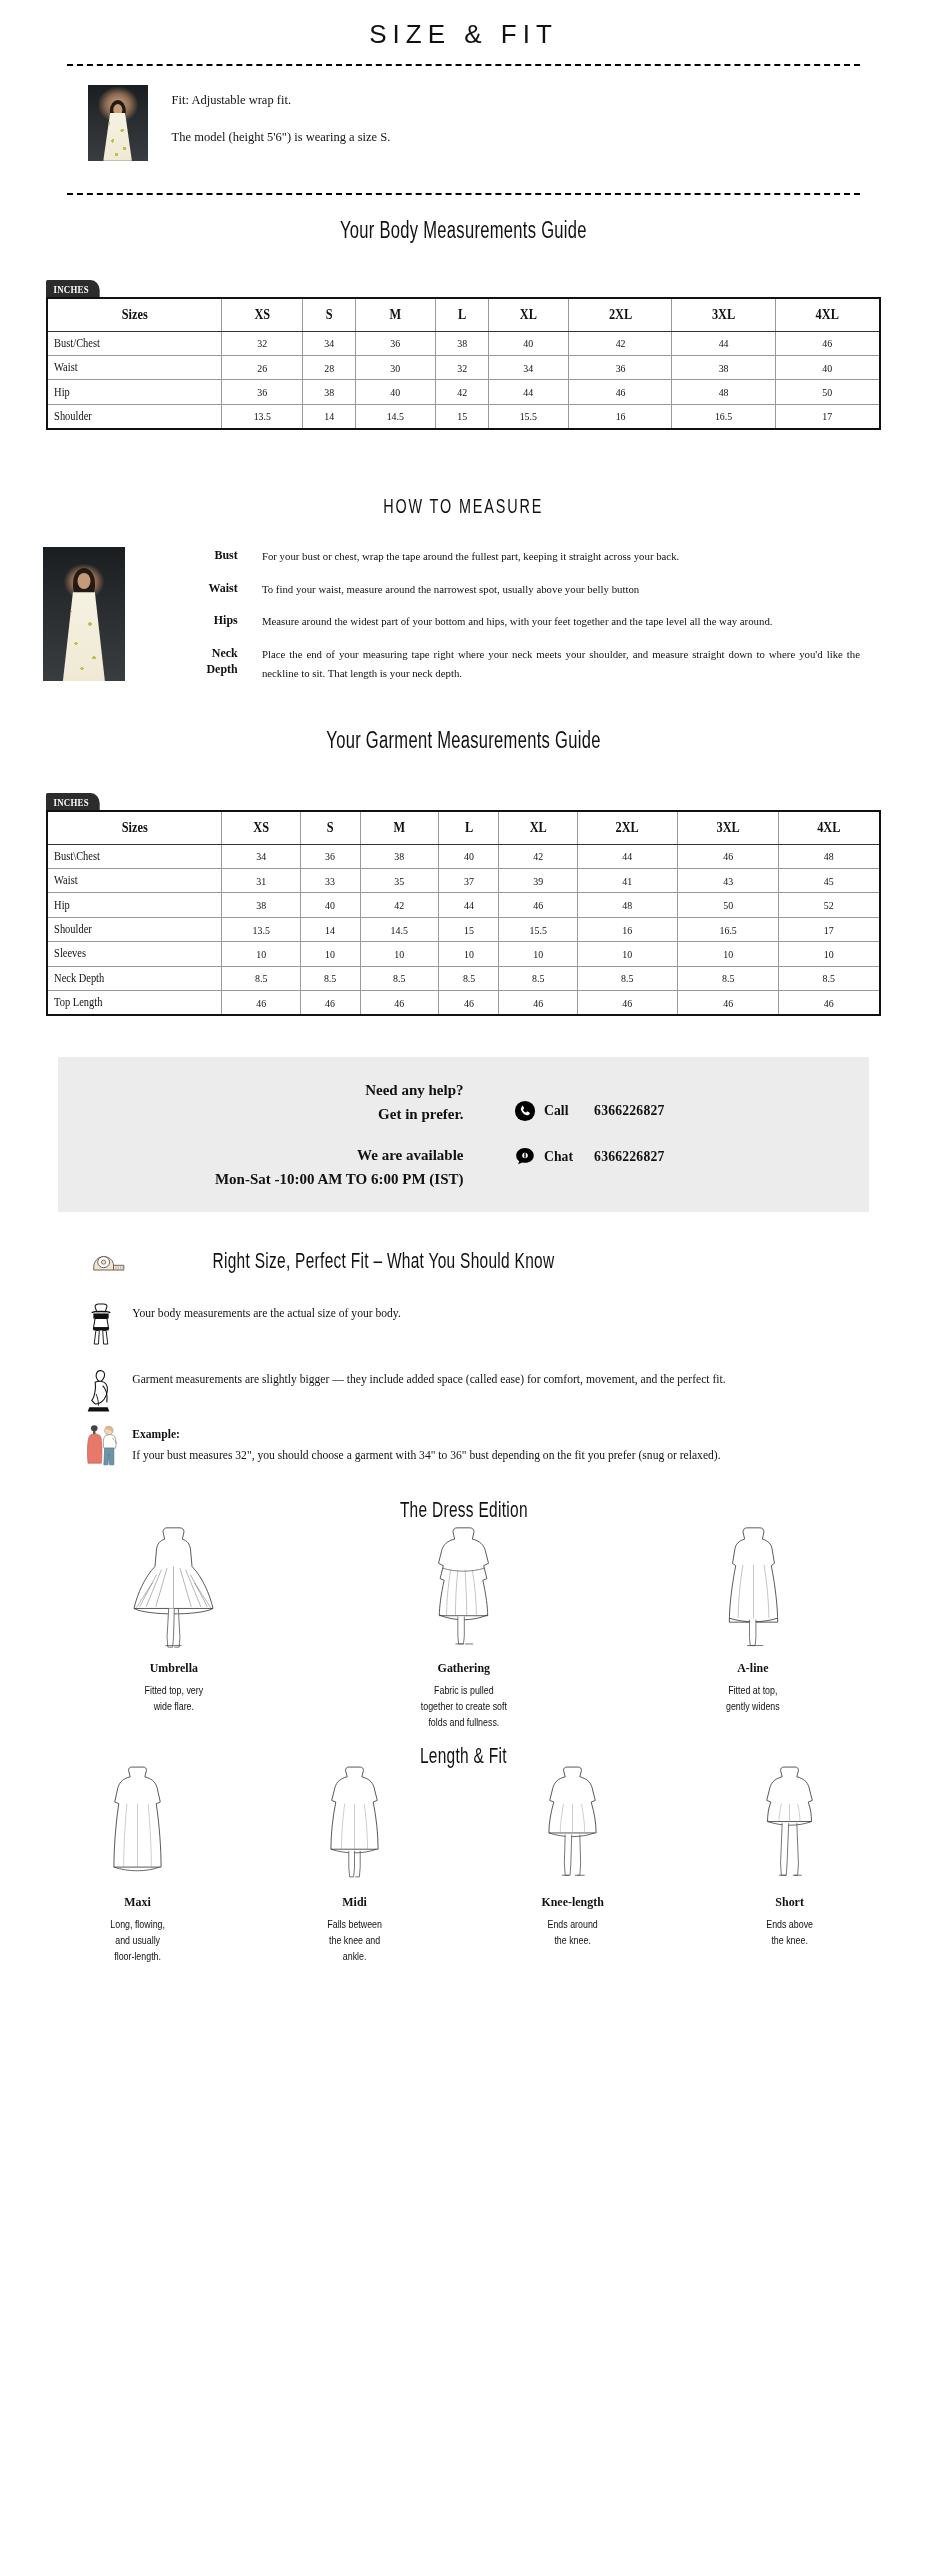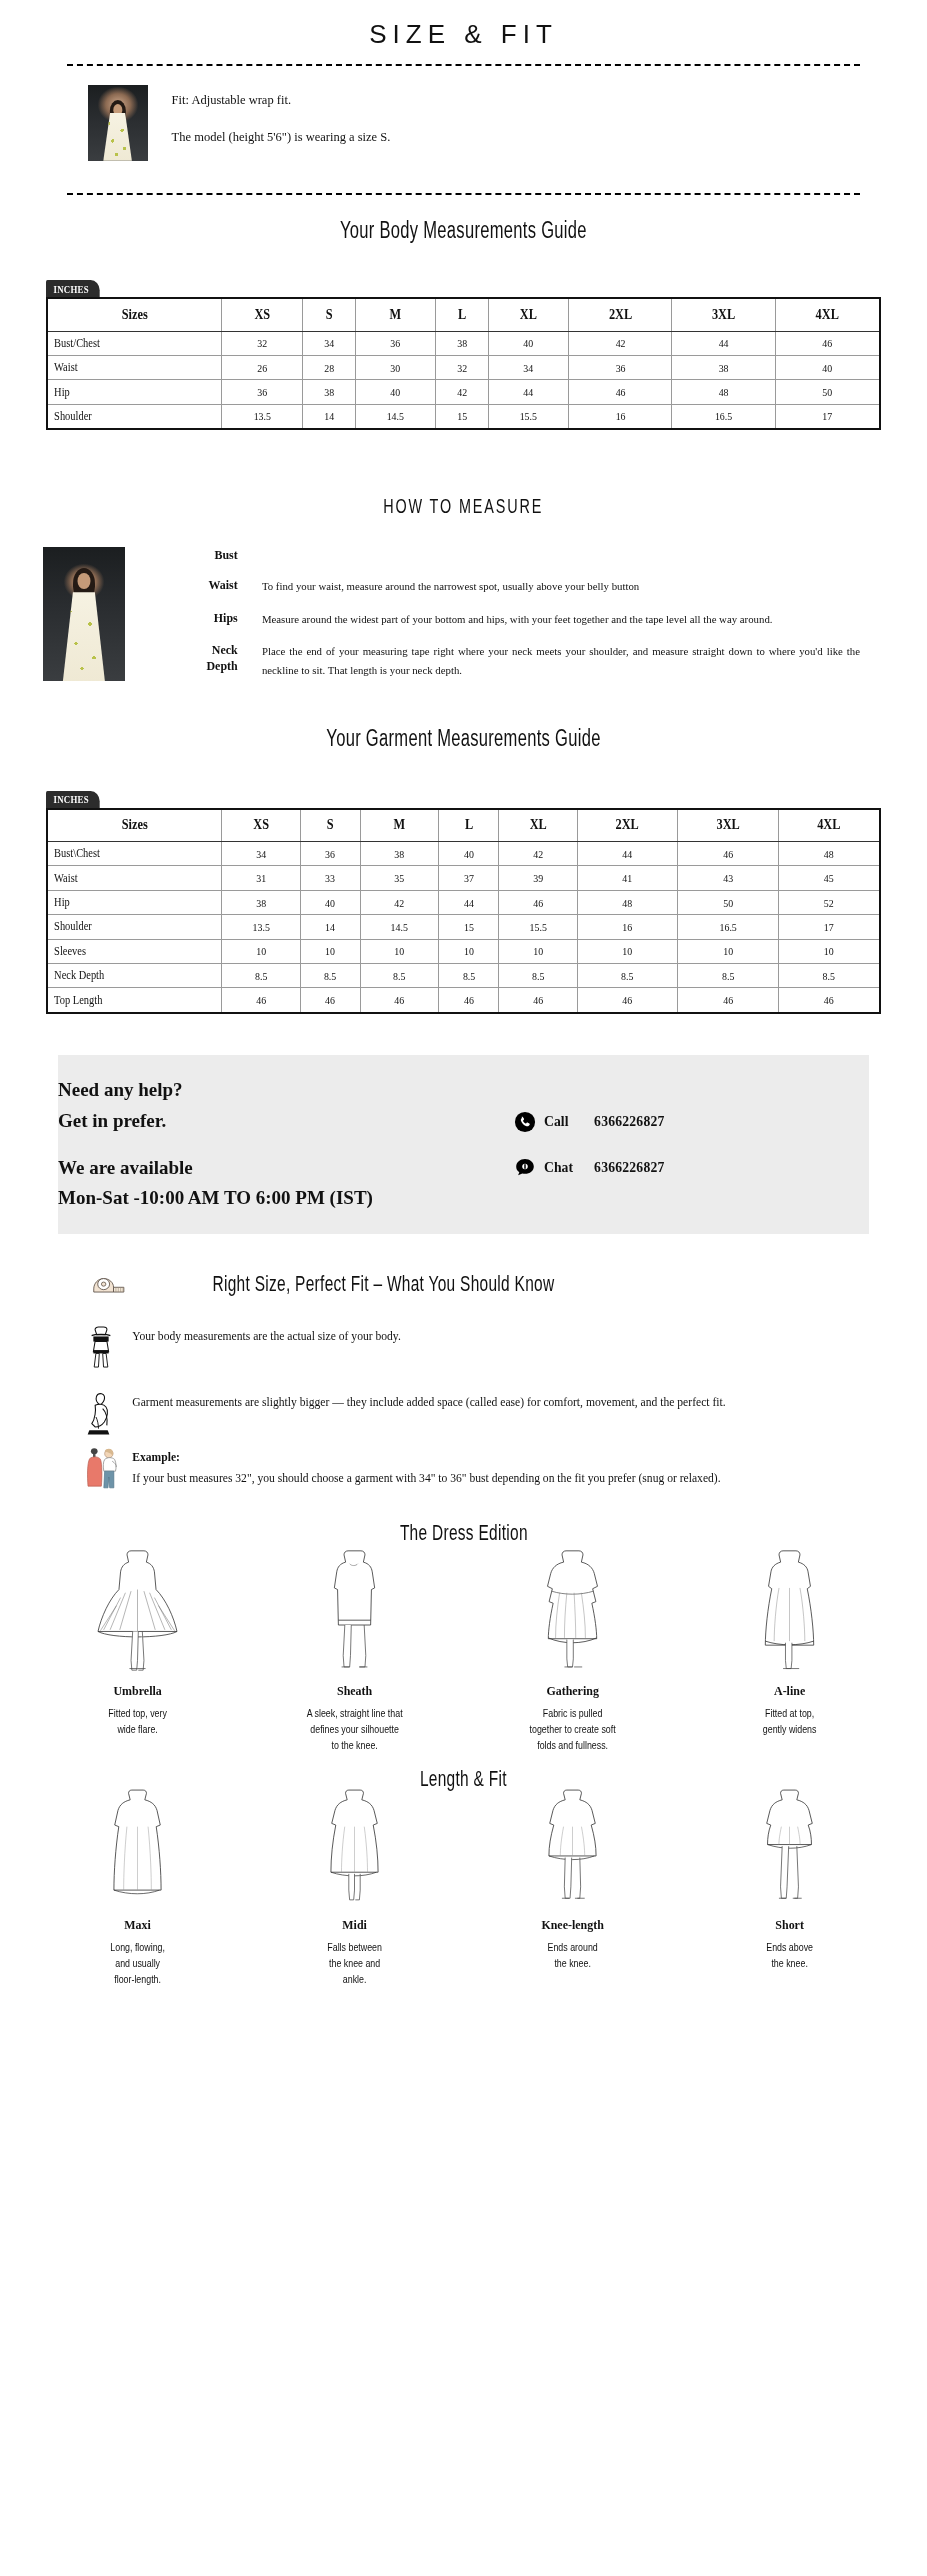--- a/index.html
+++ b/index.html
@@ -130,21 +130,21 @@
   }
   .mr-text { flex:1; font-size:10.8px; line-height:1.75; text-align:justify; }
 
   
   #helpbox {
     margin:0 58px;
     background:#ececec;
     display:flex; align-items:center;
     padding:20.6px 0;
   }
-  #helpbox .left { flex:1; text-align:left; font-weight:700; font-size:19px; line-height:1.6; }
+  #helpbox .left { flex:1; text-align:right; font-weight:700; font-size:15px; line-height:1.6; }
   #helpbox .left .gap { height:17px; }
   #helpbox .right { flex:1; }
   .contact-row { display:flex; align-items:center; margin:0 0 24px 50px; font-size:13.7px; font-weight:700; }
   .contact-row:last-child { margin-bottom:0; }
   .contact-row .ico { width:22px; height:22px; margin-right:8.6px; flex:0 0 22px; }
   .contact-row .lbl { width:50px; }
   .contact-row .num { letter-spacing:0.2px;text-align:right; }
 
   
   #rightsize-hd { display:flex; align-items:center; padding:0 0 0 89px; }
@@ -275,20 +275,21 @@
 
 <div id="measure-rows" style="margin-top:29px">
   <div class="model-photo" style="height:134px;width:82px;flex:0 0 82px;margin-left:6.9px">
     <div class="hair" style="top:20.6px;width:22px;height:31px"></div>
     <div class="head" style="top:26px;width:13px;height:16.3px"></div>
     <div class="dressshape" style="width:50px;height:89px"></div>
   </div>
   <div class="mr-table" id="measure-list">
       <div class="mr-row">
         <div class="mr-label">Bust</div>
+        <div class="mr-text">For your bust or chest, wrap the tape around the fullest part, keeping it straight across your back.</div>
       </div>
       <div class="mr-row">
         <div class="mr-label">Waist</div>
         <div class="mr-text">To find your waist, measure around the narrowest spot, usually above your belly button</div>
       </div>
       <div class="mr-row">
         <div class="mr-label">Hips</div>
         <div class="mr-text">Measure around the widest part of your bottom and hips, with your feet together and the tape level all the way around.</div>
       </div>
       <div class="mr-row">
@@ -518,33 +519,20 @@
     <path d="M54 106l-2 36 1 12h6l1-12 1-36M66 106l2 36-1 12h-6" fill="#fff" stroke="#444" stroke-width=".9"></path>
     <path d="M50 152h10M60 152h10" stroke="#444" stroke-width=".9"></path>
   </svg>
       </div>
       <div class="nm">Umbrella</div>
       <div class="ds">Fitted top, very<br>wide flare.</div>
     </div>
     <div class="cell">
       <div class="art">
         <svg viewBox="0 0 120 160" width="101" height="129">
-    <path d="M52 6h16c3 0 5 2 5 5l-2 9c7 2 10 6 11 12l3 20-4 2-1 44H40l-1-44-4-2 3-20c1-6 4-10 11-12l-2-9c0-3 2-5 5-5z" fill="#fff" stroke="#333" stroke-width="1"></path>
-    <path d="M40 92h40" stroke="#333" stroke-width="1"></path>
-    <path d="M48 98l-2 38 1 14h7l1-14 1-38M72 98l2 38-1 14h-7" fill="#fff" stroke="#444" stroke-width=".9"></path>
-    <path d="M44 150h10M66 150h10" stroke="#444" stroke-width=".9"></path>
-    <path d="M54 22c2 3 8 3 10 0" fill="none" stroke="#666" stroke-width=".7"></path>
-  </svg>
-      </div>
-      <div class="nm">Sheath</div>
-      <div class="ds">A sleek, straight line that<br>defines your silhouette<br>to the knee.</div>
-    </div>
-    <div class="cell">
-      <div class="art">
-        <svg viewBox="0 0 120 160" width="101" height="129">
     <path d="M52 6h16c3 0 5 2 5 5l-2 9c9 2 14 7 16 14l4 16-6 3 4 16-5 2c4 18 6 34 6 44H30c0-10 2-26 6-44l-5-2 4-16-6-3 4-16c2-7 7-12 16-14l-2-9c0-3 2-5 5-5z" fill="#fff" stroke="#333" stroke-width="1"></path>
     <path d="M34 56c16 5 36 5 52 0" fill="none" stroke="#555" stroke-width=".9"></path>
     <g stroke="#888" stroke-width=".6" fill="none">
       <path d="M44 58c-3 20-5 38-5 56M53 58c-2 20-3 38-3 56M62 58c1 20 2 38 2 56M71 58c3 20 5 38 5 56"></path>
     </g>
     <path d="M30 114c18 8 42 8 60 0" fill="none" stroke="#333" stroke-width="1"></path>
     <path d="M53 116v24l1 10h6l1-10v-24" fill="#fff" stroke="#444" stroke-width=".9"></path>
     <path d="M50 150h10M62 150h10" stroke="#444" stroke-width=".9"></path>
   </svg>
       </div>

